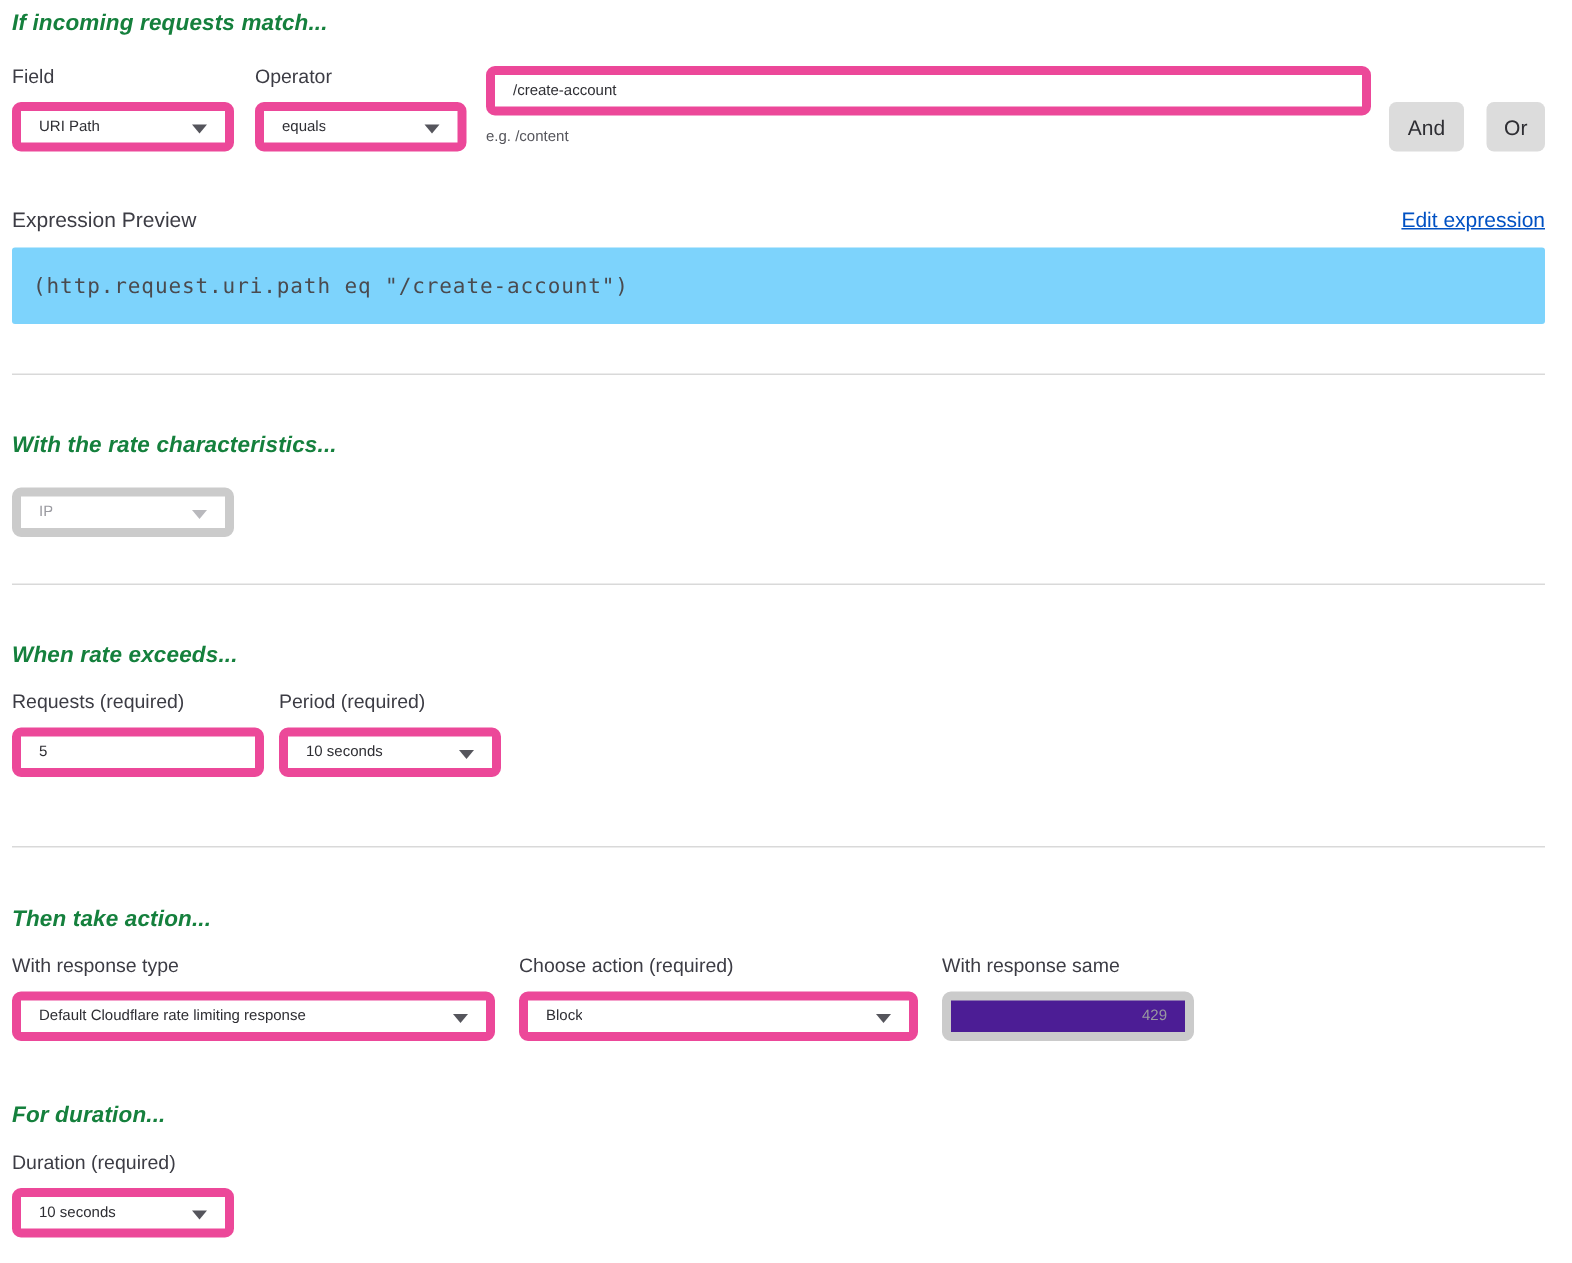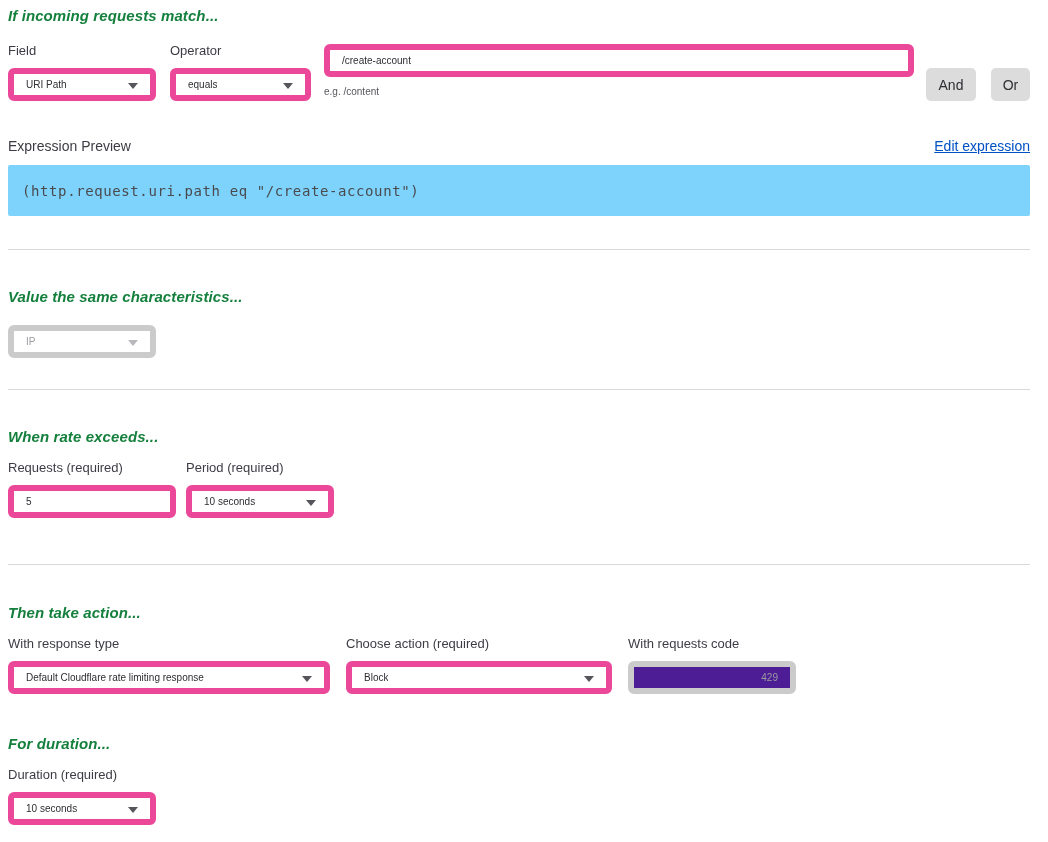--- a/index.html
+++ b/index.html
@@ -201,21 +201,21 @@
       <span class="expr-label">Expression Preview</span>
       <a class="edit-link">Edit expression</a>
     </div>
 
     <div class="code-block">(http.request.uri.path eq "/create-account")</div>
   </section>
 
   <hr class="divider hr-1">
 
   <section>
-    <h2 class="section-heading mt-39">Value the same characteristics...</h2>
+    <h2 class="section-heading mt-39">With the rate characteristics...</h2>
     <div class="control select disabled w-148 mt-20">
       <span class="select-value">IP</span>
       <span class="chevron"></span>
     </div>
   </section>
 
   <hr class="divider hr-2">
 
   <section>
     <h2 class="section-heading mt-39">When rate exceeds...</h2>
@@ -247,21 +247,21 @@
         </div>
       </div>
       <div class="field-group">
         <span class="field-label">Choose action (required)</span>
         <div class="control select w-266 mt-8">
           <span class="select-value">Block</span>
           <span class="chevron"></span>
         </div>
       </div>
       <div class="field-group">
-        <span class="field-label">With requests code</span>
+        <span class="field-label">With response same</span>
         <input class="control disabled w-160 mt-8" type="text" disabled="" value="429" style="">
       </div>
     </div>
   </section>
 
   <section>
     <h2 class="section-heading mt-42">For duration...</h2>
     <div class="field-group mt-16">
       <span class="field-label">Duration (required)</span>
       <div class="control select w-148 mt-8">

